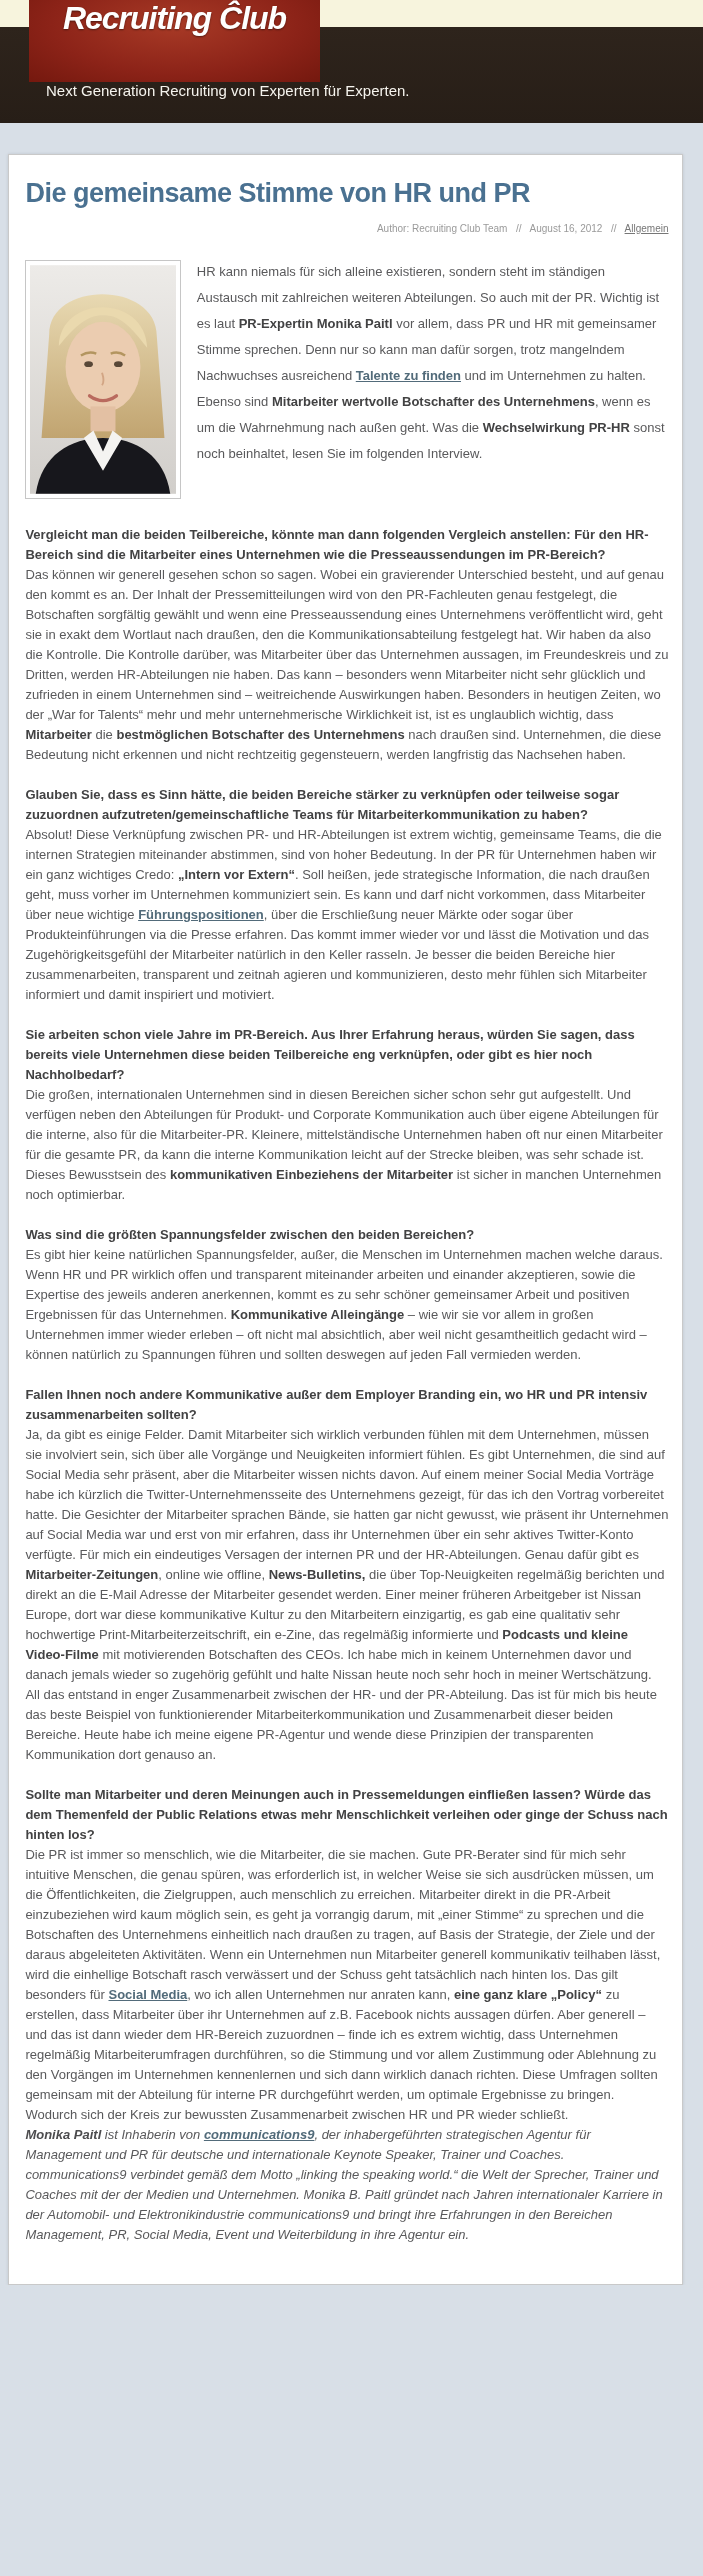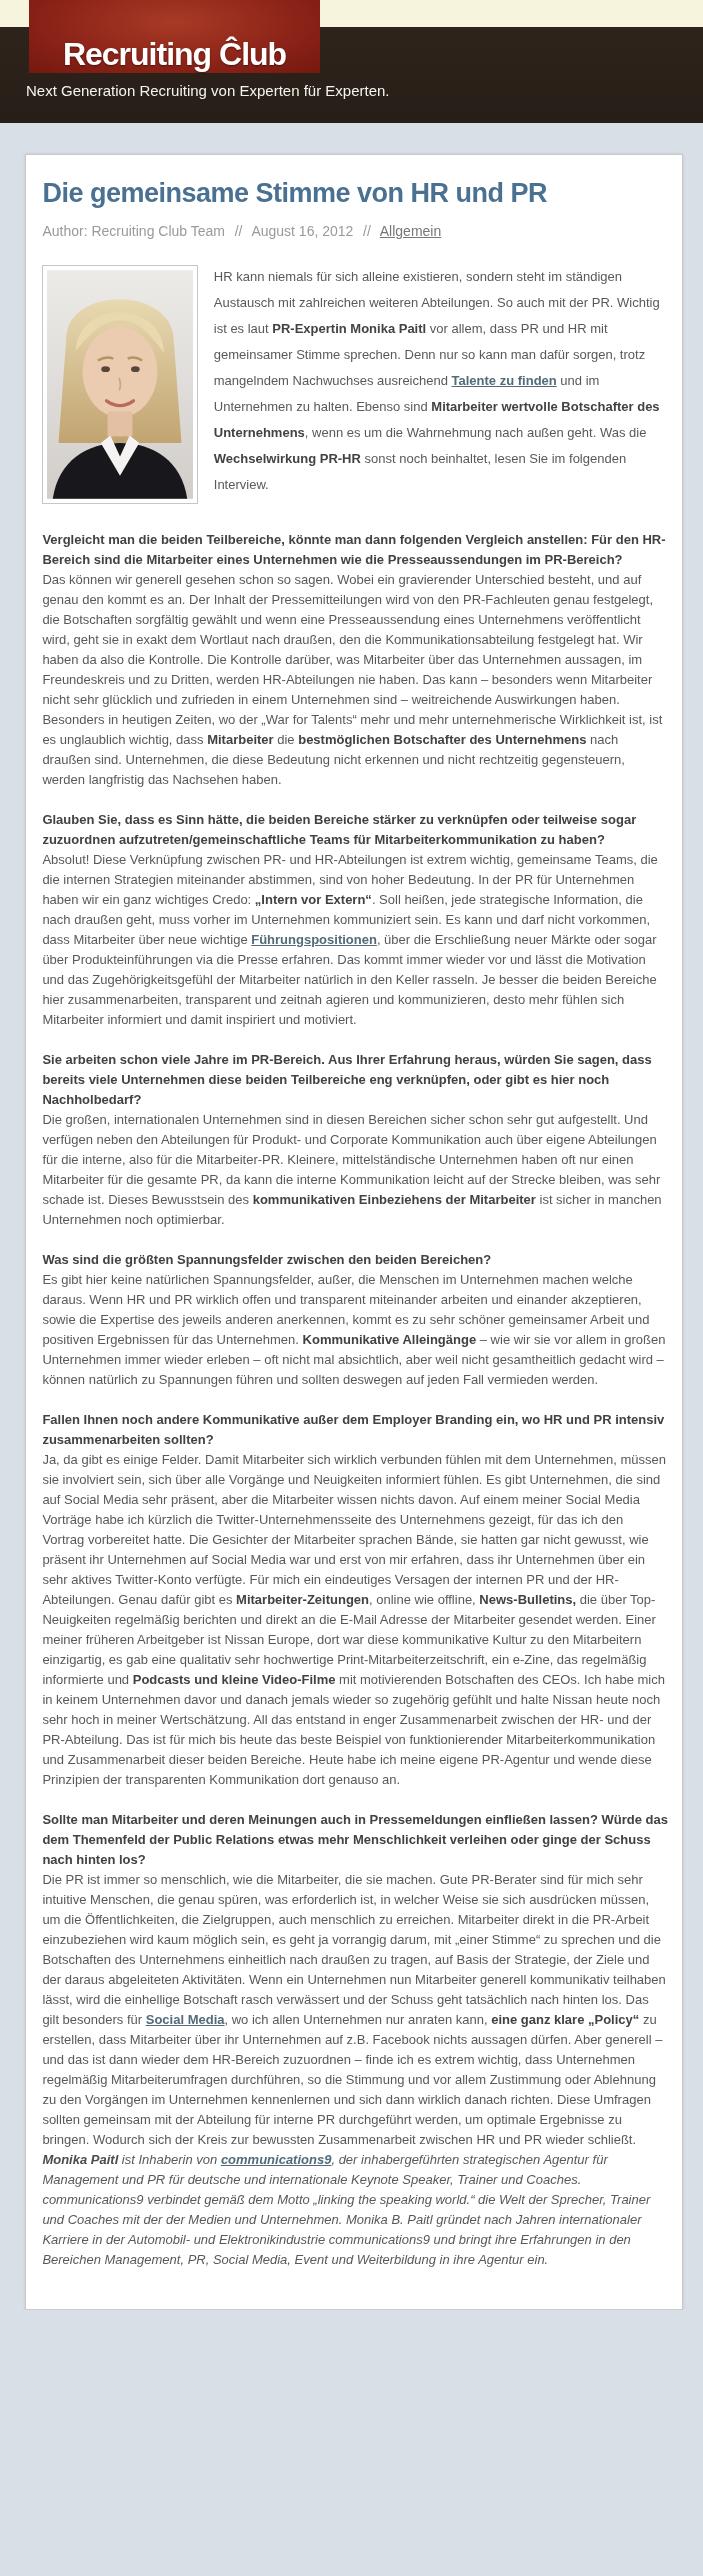--- a/index.html
+++ b/index.html
@@ -10,44 +10,44 @@
     overflow-x:hidden;
   }
   .top-strip { height:27px; background:#f7f4dd; }
   .site-header {
     position:relative;
     height:96px;
     background:linear-gradient(#2e241c,#271e17);
   }
   .logo-box {
     position:absolute; left:29px; top:-27px;
-    width:291px; height:73px;
+    width:291px; height:82px;
     background:radial-gradient(ellipse at 50% 30%, #a83a26 0%, #8c2318 60%, #74180e 100%);
-    display:flex; align-items:flex-end; justify-content:center;
+    display:flex; align-items:flex-start; justify-content:center;font-style:italic;
   }
   .logo-text {
     color:#ffffff; font-size:32px; font-weight:bold; letter-spacing:-1px;
     text-shadow:0 1px 1.9px rgba(0,0,0,0.45);
   }
   .tagline {
-    position:absolute; left:26px; top:55px;
+    position:absolute; left:46px; top:55px;
     color:#f6f4ee; font-size:15px;
   }
-  .content-area { padding:31px 21px 0 25px; }
+  .content-area { padding:31px 21px 0 8px; }
   .post-card {
     background:#ffffff;
     border:1px solid #c9c9c9;
     box-shadow:0 0 2.9px rgba(0,0,0,0.12);
     padding:23px 13.5px 39px 16.4px;
   }
   .post-title {
     color:#4a7191; font-size:27px; font-weight:bold; letter-spacing:-0.5px;
     margin:0 0 13.5px 0;
   }
-  .post-meta { color:#9a9a9a; font-size:14px; margin-bottom:25px; }
+  .post-meta { color:#9a9a9a; font-size:10px; margin-bottom:25px;text-align:right; }
   .post-meta .sep { margin:0 5.8px; color:#9a9a9a; }
   .meta-link { color:#777777; text-decoration:underline; }
   .intro-row { overflow:hidden; }
   .photo-frame {
     float:left;
     width:156px; height:239px;
     border:1px solid #c6c6c6;
     background:#ffffff;
     padding:3.9px;
     margin:1.9px 15.4px 5.8px 0;

